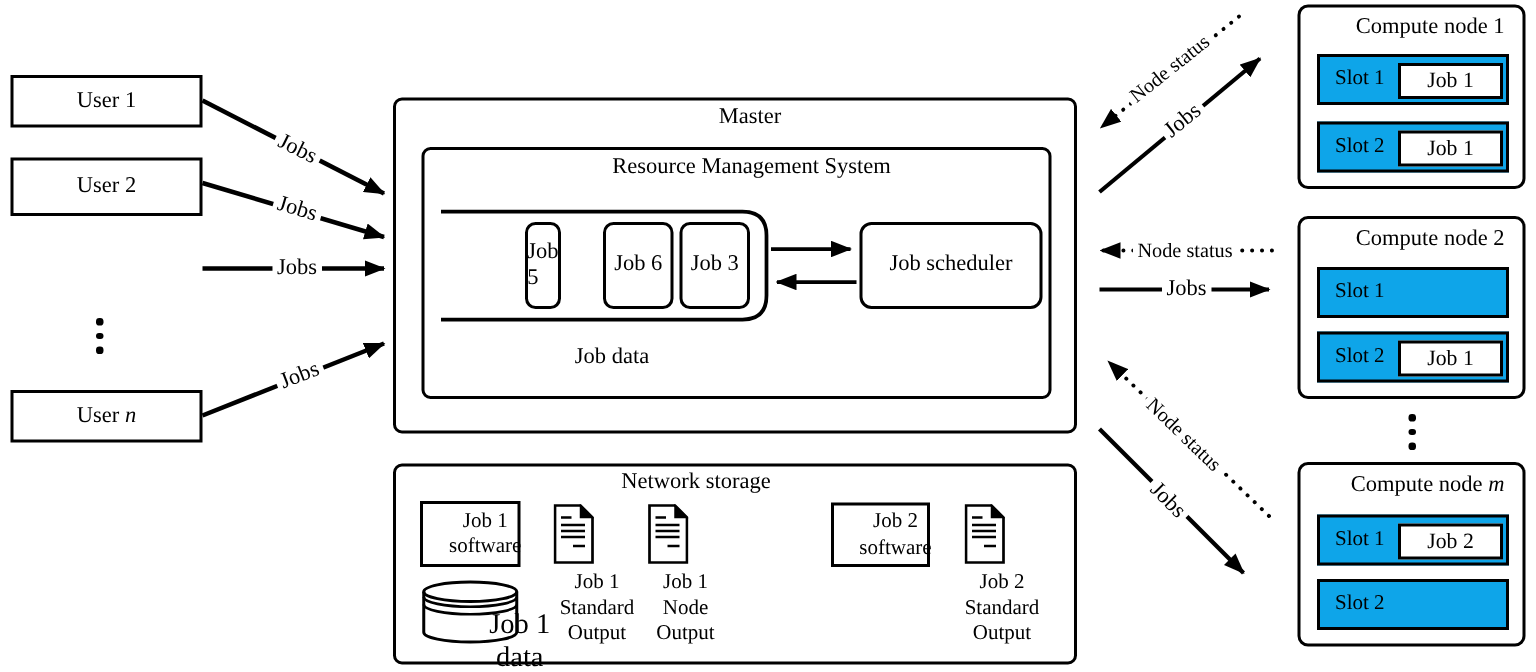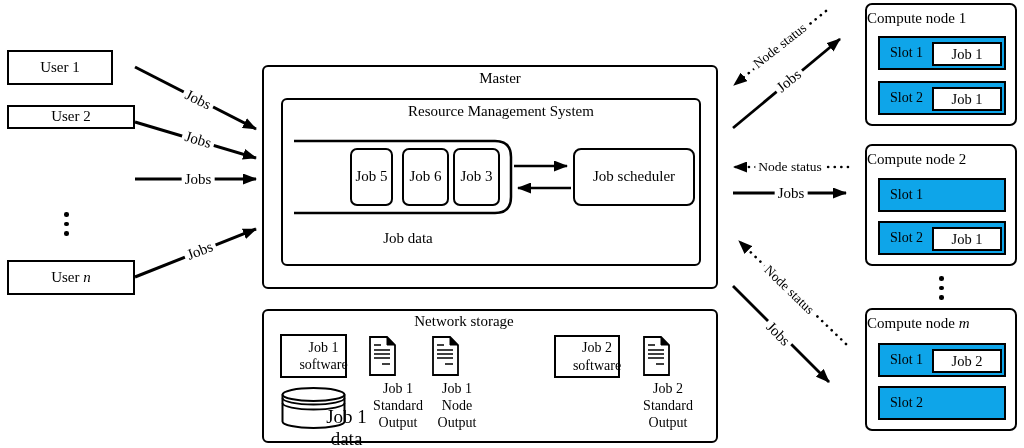--- a/index.html
+++ b/index.html
@@ -14,39 +14,39 @@
   .round-sm{border-radius:7px;}
   .flexc{display:flex;align-items:center;justify-content:center;}
   .t15{font-size:15px;line-height:1.15;}
   .t14{font-size:14px;line-height:1.22;}
   .tc{text-align:center;padding-left:20px;}
   .var{font-style:italic;}
   .slot{position:absolute;left:11px;width:128px;height:34px;background:#0ea5e9;border:2px solid #000;box-sizing:border-box;}
   .slot-label{position:absolute;left:10px;top:50%;transform:translateY(-50%);font-size:14px;}
   .slot-job{position:absolute;left:52px;top:4px;width:70px;height:24px;border:2px solid #000;box-sizing:border-box;
             display:flex;align-items:center;justify-content:center;font-size:14.5px;background:#fff;}
-  .node-title{position:absolute;left:0;right:12px;top:5px;text-align:left;font-size:15px;}
+  .node-title{position:absolute;left:0;right:12px;top:5px;text-align:right;font-size:15px;}
   .arrow-label{position:absolute;background:#fff;padding:0 3px;font-size:15px;white-space:nowrap;z-index:5;}
   .ns-label{font-size:13.5px;}
   .dots{position:absolute;display:flex;flex-direction:column;align-items:center;gap:5px;}
   .dots i{width:4.5px;height:4.5px;border-radius:50%;background:#000;display:block;}
   .overlay{position:absolute;left:0;top:0;z-index:3;pointer-events:none;}
   .lvl2{z-index:4;}
 </style>
 </head>
 <body>
 
 <div class="canvas">
 
-  <div class="box t15" style="left:7px;top:50px;width:106px;height:35px;">
+  <div class="box t15" style="left:7px;top:50px;width:128px;height:35px;">
     <div class="flexc" style="width:100%;height:100%;">
         <span><span>User </span><span>1</span></span>
       </div>
   </div>
-  <div class="box t15" style="left:7px;top:105px;width:128px;height:24px;">
+  <div class="box t15" style="left:7px;top:105px;width:128px;height:39px;">
     <div class="flexc" style="width:100%;height:100%;">
         <span><span>User </span><span>2</span></span>
       </div>
   </div>
   <div class="dots" style="left:64px;top:212px;">
       <i></i>
       <i></i>
       <i></i>
     </div>
   <div class="box t15" style="left:7px;top:260px;width:128px;height:35px;">
@@ -131,21 +131,21 @@
     <line x1="733" y1="286" x2="829" y2="382" stroke="#000" stroke-width="2.8" marker-end="url(#ah)"></line>
 
     <g>
       <ellipse cx="313.5" cy="394.5" rx="31" ry="6.5" fill="#fff" stroke="#000" stroke-width="2"></ellipse>
       <path d="M282.5,398 A31 6.5 0 0 0 344.5,398" fill="none" stroke="#000" stroke-width="1.8"></path>
       <path d="M282.5,403 A31 6.5 0 0 0 344.5,403" fill="none" stroke="#000" stroke-width="1.8"></path>
       <path d="M282.5,394.5 V421.5 A31 6.5 0 0 0 344.5,421.5 V394.5" fill="#fff" fill-opacity="0" stroke="#000" stroke-width="2"></path>
     </g>
   </svg>
 
-  <div class="box box-thin round-sm flexc t15 lvl2" style="left:350px;top:148px;width:43px;height:58px;">Job 5</div>
+  <div class="box box-thin round-sm flexc t15 lvl2" style="left:350px;top:148px;width:24px;height:58px;">Job 5</div>
   <div class="box box-thin round-sm flexc t15 lvl2" style="left:402px;top:148px;width:47px;height:58px;">Job 6</div>
   <div class="box box-thin round-sm flexc t15 lvl2" style="left:453px;top:148px;width:47px;height:58px;">Job 3</div>
   <div class="abs tc t15 lvl2" style="left:330px;top:230px;width:136px;">Job data</div>
 
   <div class="box round flexc t15 lvl2" style="left:573px;top:148px;width:122px;height:58px;border-width:2.4px;">Job scheduler</div>
 
   <div class="box box-thin flexc t14 tc lvl2" style="left:280px;top:334px;width:67px;height:44px;flex-direction:column;">
     <span>Job 1</span>
     <span>software</span>
   </div>

